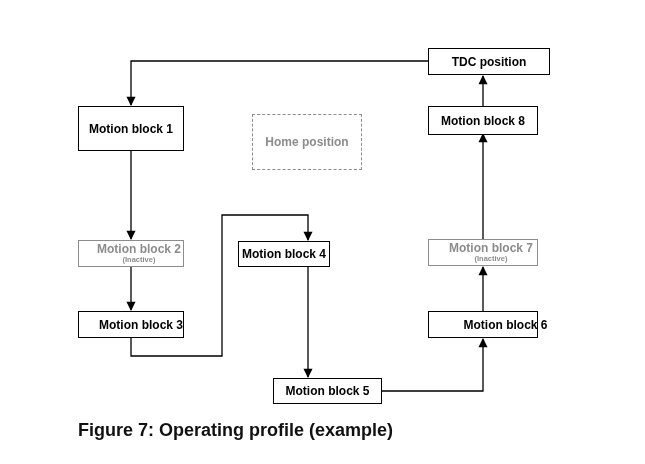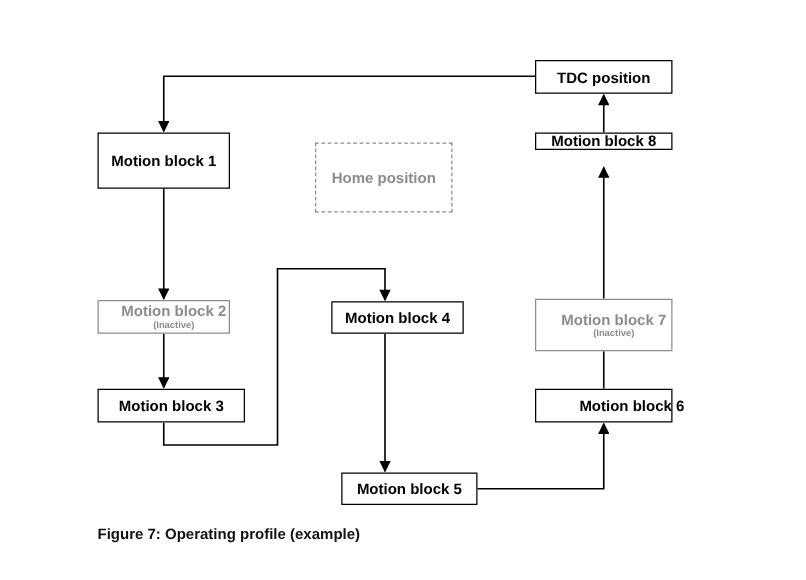--- a/index.html
+++ b/index.html
@@ -66,21 +66,21 @@
     font-size: 7.5px;
     margin-top: 1px;
     color: var(--inactive, #8c8c8c);
     white-space: nowrap;
   }
   .caption {
     position: absolute;
     left: 78px;
     top: 420px;
     font-weight: bold;
-    font-size: 12px;
+    font-size: 18px;
     color: #111111;
     white-space: nowrap;
   }
 </style>
 </head>
 <body>
 
 <div class="stage" style="--bg: #ffffff; --line: #000000; --active: #000000; --inactive: #8c8c8c;">
   <svg id="edge-svg" xmlns="http://www.w3.org/2000/svg" viewBox="0 0 645 464">
     <defs>
@@ -92,44 +92,44 @@
       <polyline points="131,133 131,239" marker-end="url(#arrowhead)"></polyline>
       <polyline points="131,267 131,310" marker-end="url(#arrowhead)"></polyline>
       <polyline points="131,338 131,356 222,356 222,215 308,215 308,240" marker-end="url(#arrowhead)"></polyline>
       <polyline points="308,267 308,377" marker-end="url(#arrowhead)"></polyline>
       <polyline points="362,391 483,391 483,339" marker-end="url(#arrowhead)"></polyline>
       <polyline points="483,311 483,267" marker-end="url(#arrowhead)"></polyline>
       <polyline points="483,239 483,134" marker-end="url(#arrowhead)"></polyline>
       <polyline points="483,106 483,76" marker-end="url(#arrowhead)"></polyline>
     </svg>
   <div id="nodes">
-      <div class="node active solid" style="left: 428px; top: 48px; width: 110px; height: 27px;">
+      <div class="node active solid" style="left: 428px; top: 48px; width: 122px; height: 27px;">
         <span class="label">TDC position</span>
       </div>
       <div class="node active solid" style="left: 78px; top: 106px; width: 106px; height: 45px;">
         <span class="label">Motion block 1</span>
       </div>
-      <div class="node active solid" style="left: 428px; top: 106px; width: 110px; height: 14px;">
+      <div class="node active solid" style="left: 428px; top: 106px; width: 110px; height: 29px;">
         <span class="label">Motion block 8</span>
       </div>
       <div class="node inactive dashed" style="left: 252px; top: 114px; width: 110px; height: 56px;">
         <span class="label">Home position</span>
       </div>
       <div class="node inactive solid" style="left: 78px; top: 240px; width: 106px; height: 27px;">
         <span class="label">Motion block 2</span>
         <span class="sublabel">(Inactive)</span>
       </div>
-      <div class="node active solid" style="left: 265px; top: 241px; width: 106px; height: 26px; text-align: right;">
+      <div class="node active solid" style="left: 238px; top: 241px; width: 92px; height: 26px; text-align: right;">
         <span class="label">Motion block 4</span>
       </div>
-      <div class="node inactive solid" style="left: 428px; top: 239px; width: 110px; height: 42px;">
+      <div class="node inactive solid" style="left: 428px; top: 239px; width: 110px; height: 27px;">
         <span class="label">Motion block 7</span>
         <span class="sublabel">(Inactive)</span>
       </div>
-      <div class="node active solid" style="left: 78px; top: 311px; width: 118px; height: 27px;">
+      <div class="node active solid" style="left: 78px; top: 311px; width: 106px; height: 27px; align-items: flex-end;">
         <span class="label">Motion block 3</span>
       </div>
       <div class="node active solid" style="left: 428px; top: 311px; width: 110px; height: 27px; padding-left: 45px;">
         <span class="label">Motion block 6</span>
       </div>
       <div class="node active solid" style="left: 253px; top: 378px; width: 109px; height: 26px; margin-left: 20px;">
         <span class="label">Motion block 5</span>
       </div>
     </div>
   <div class="caption">Figure 7: Operating profile (example)</div>

